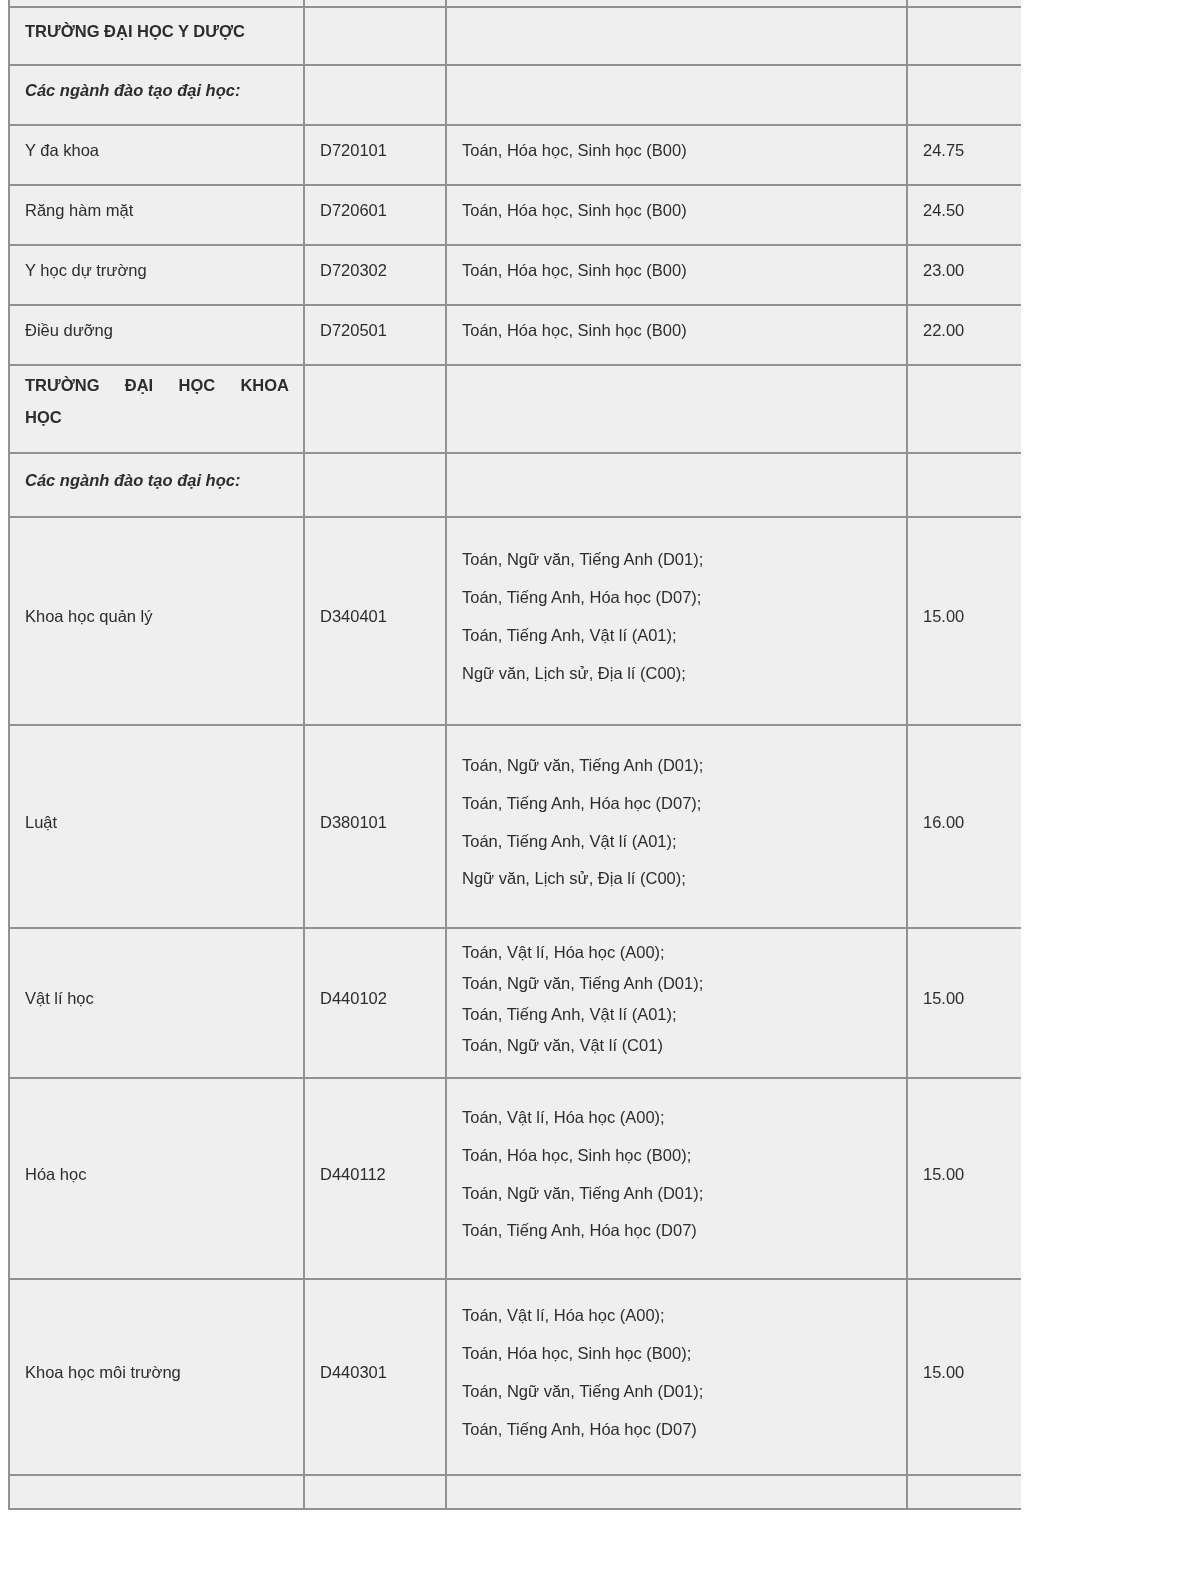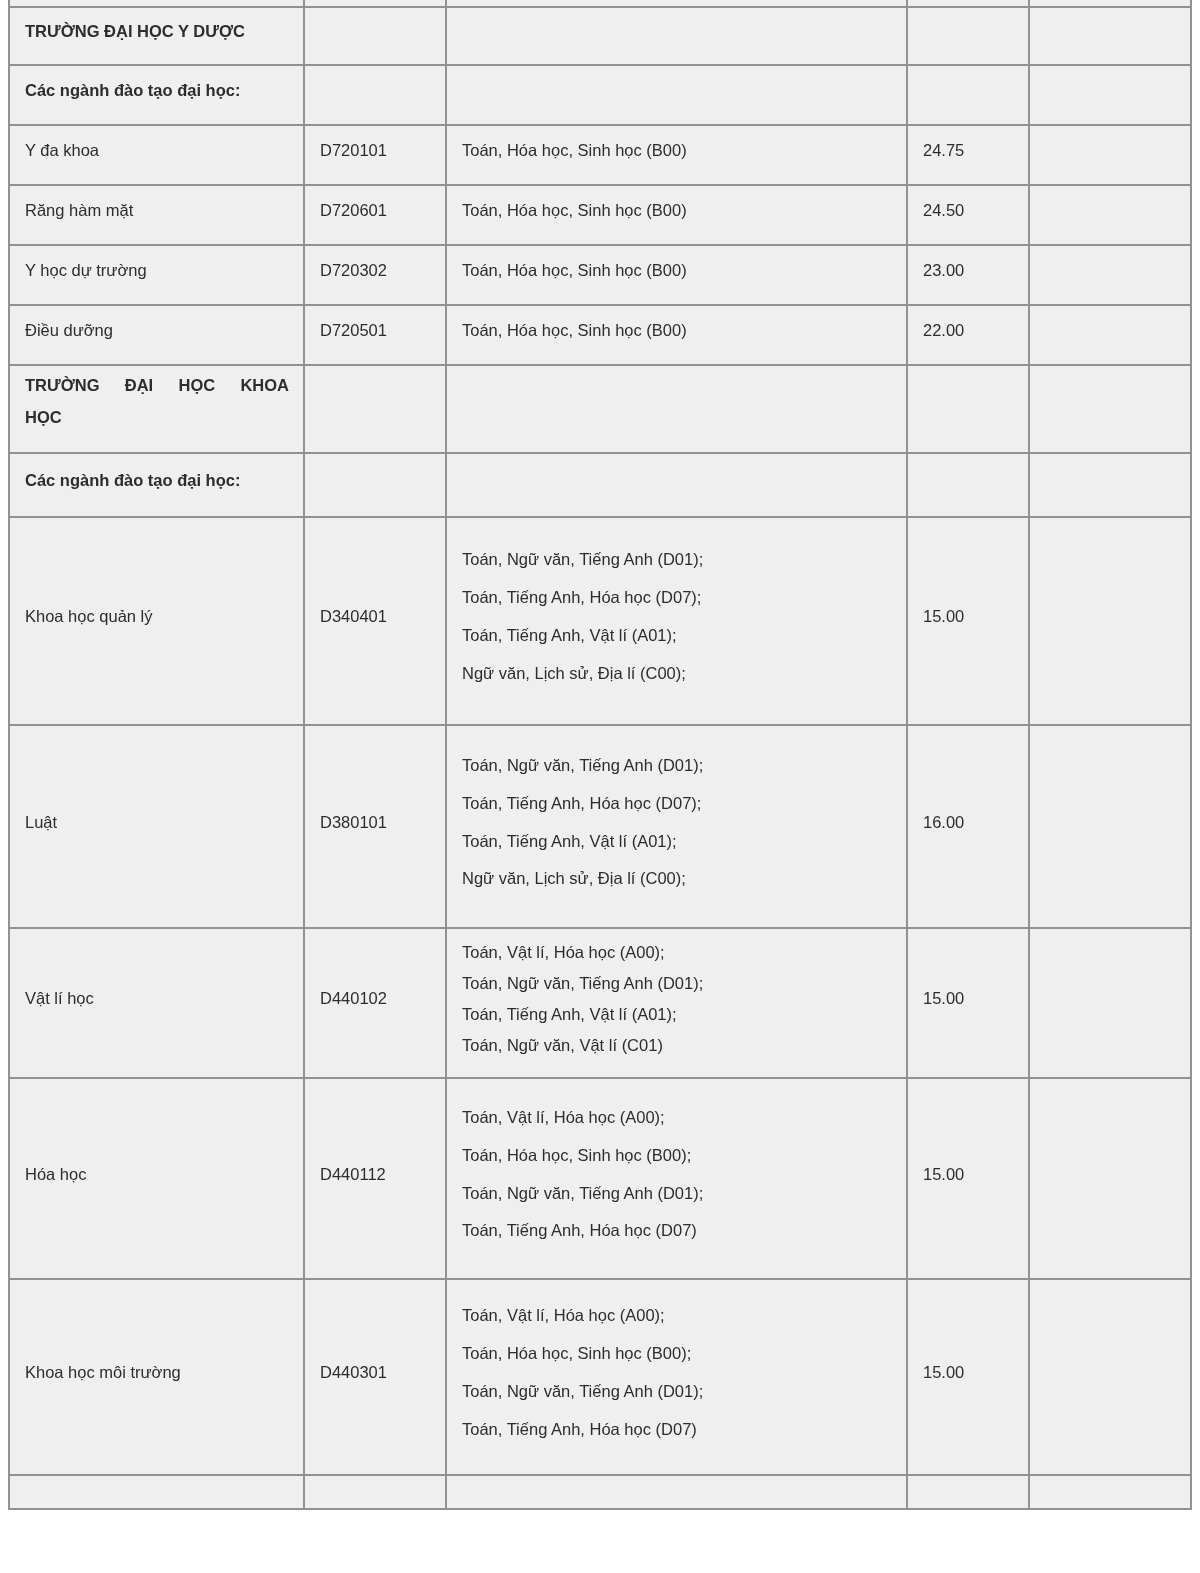--- a/index.html
+++ b/index.html
@@ -7,21 +7,21 @@
     padding: 0;
     background: #ffffff;
     width: 1200px;
     height: 1573px;
     overflow: hidden;
     font-family: "Liberation Sans", "DejaVu Sans", sans-serif;
   }
   .viewport {
     position: absolute;
     left: 0; top: 0;
-    width: 1200px; height: 1573px;
+    width: 1021px; height: 1573px;
     overflow: hidden;
     background: #ffffff;
   }
   .table-wrap {
     position: absolute;
     left: 8px;
     top: -4px;
   }
   table.score-table {
     border-collapse: collapse;
@@ -68,20 +68,21 @@
   }
   td.section-title.justified {
     text-align: justify;
     word-spacing: 9px;
     line-height: 1.95;
     padding-top: 2px;
     padding-bottom: 18px;
   }
   td.note-title {
     font-weight: bold;
+    font-style: italic;
   }
   td.subjects p { margin: 0; }
   td.subjects.gap p + p { margin-top: 14px; }
   td.subjects.tight p { line-height: 31px; }
   td.score-cell { }
 </style>
 </head>
 <body>
 
 <div class="viewport">

